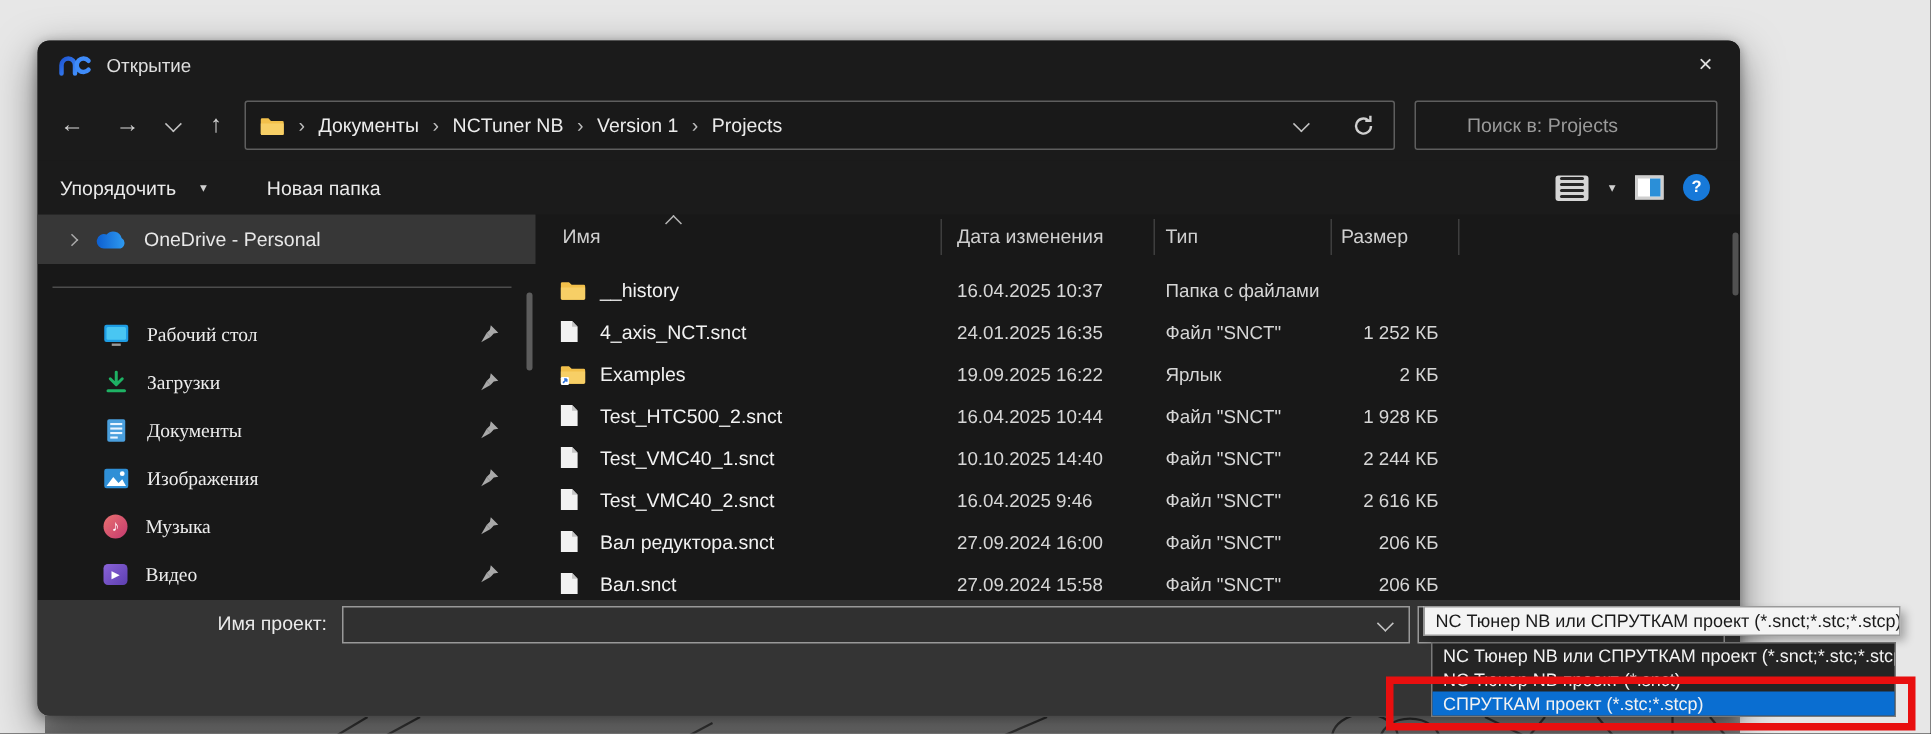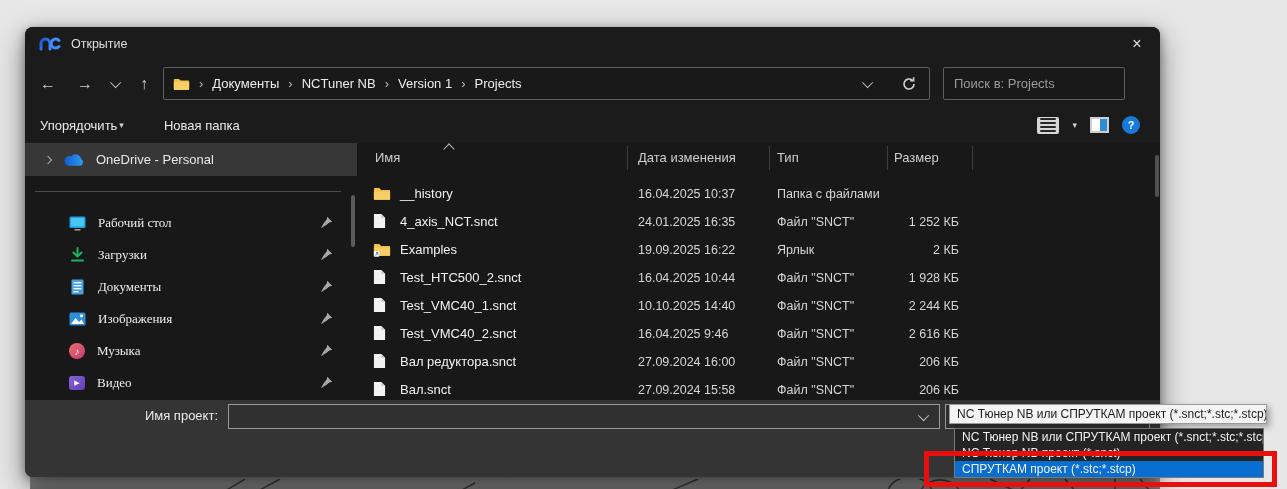--- a/index.html
+++ b/index.html
@@ -24,28 +24,28 @@
   .nav-btn { position:absolute; top:11px; width:26px; height:26px; display:flex; align-items:center; justify-content:center;
     color:#cfcfcf; font-size:16px; }
   .chev { display:inline-block; width:8px; height:8px; border-left:1.6px solid #c4c4c4; border-bottom:1.6px solid #c4c4c4; }
   .chev-down { transform:rotate(-45deg) translateY(-2px); }
   .chev-right-s { width:6px; height:6px; transform:rotate(-135deg); border-color:#aaa; }
   .addressbar { position:absolute; left:138px; top:7px; width:767px; height:33px;
     border:1px solid #5e5e5e; background:#191919; border-radius:2px; display:flex; align-items:center; font-size:13px; }
   .crumb-sep { color:#bdbdbd; font-size:13px; margin:0 9px; }
   .crumb { color:#ececec; }
   .addr-tail { margin-left:auto; display:flex; align-items:center; }
-  .searchbox { position:absolute; left:918px; top:7px; width:182px; height:33px;
-    border:1px solid #5e5e5e; background:#191919; border-radius:2px; display:flex; align-items:center; }
+  .searchbox { position:absolute; left:918px; top:7px; width:202px; height:33px;
+    border:1px solid #5e5e5e; background:#191919; border-radius:2px; display:flex; align-items:center;padding-left:24px; }
   .searchbox input { flex:1; background:transparent; border:none; outline:none; color:#9a9a9a;
     font-size:13px; padding-left:10px; font-family:inherit; }
   .searchbox input::placeholder { color:#9a9a9a; opacity:1; }
 
   .toolbar { height:36px; display:flex; align-items:center; padding-left:15px; font-size:13px; background:#1b1b1b; }
-  .tb-btn { display:flex; align-items:center; gap:2px; color:#eaeaea; }
+  .tb-btn { display:flex; align-items:center; gap:16px; color:#eaeaea; }
   .tb-caret { font-size:9px; color:#cfcfcf; }
   .tb-right { margin-left:auto; margin-right:20px; display:flex; align-items:center; gap:13px; }
   .view-icon { width:22px; height:17px; background:#d6d6d6; border-radius:2px; display:flex; flex-direction:column;
     justify-content:space-evenly; padding:0 3px; }
   .view-icon i { display:block; height:2px; background:#262626; border-radius:1px; }
   .pane-icon { width:19px; height:16px; border:2px solid #cfcfcf; background:#ffffff; position:relative; }
   .pane-icon i { position:absolute; right:0; top:0; bottom:0; width:50%; background:#2b8fd8; }
   .help-icon { width:18px; height:18px; border-radius:50%; background:#1779d9; color:#fff; font-size:11px; font-weight:bold;
     display:flex; align-items:center; justify-content:center; }
 

